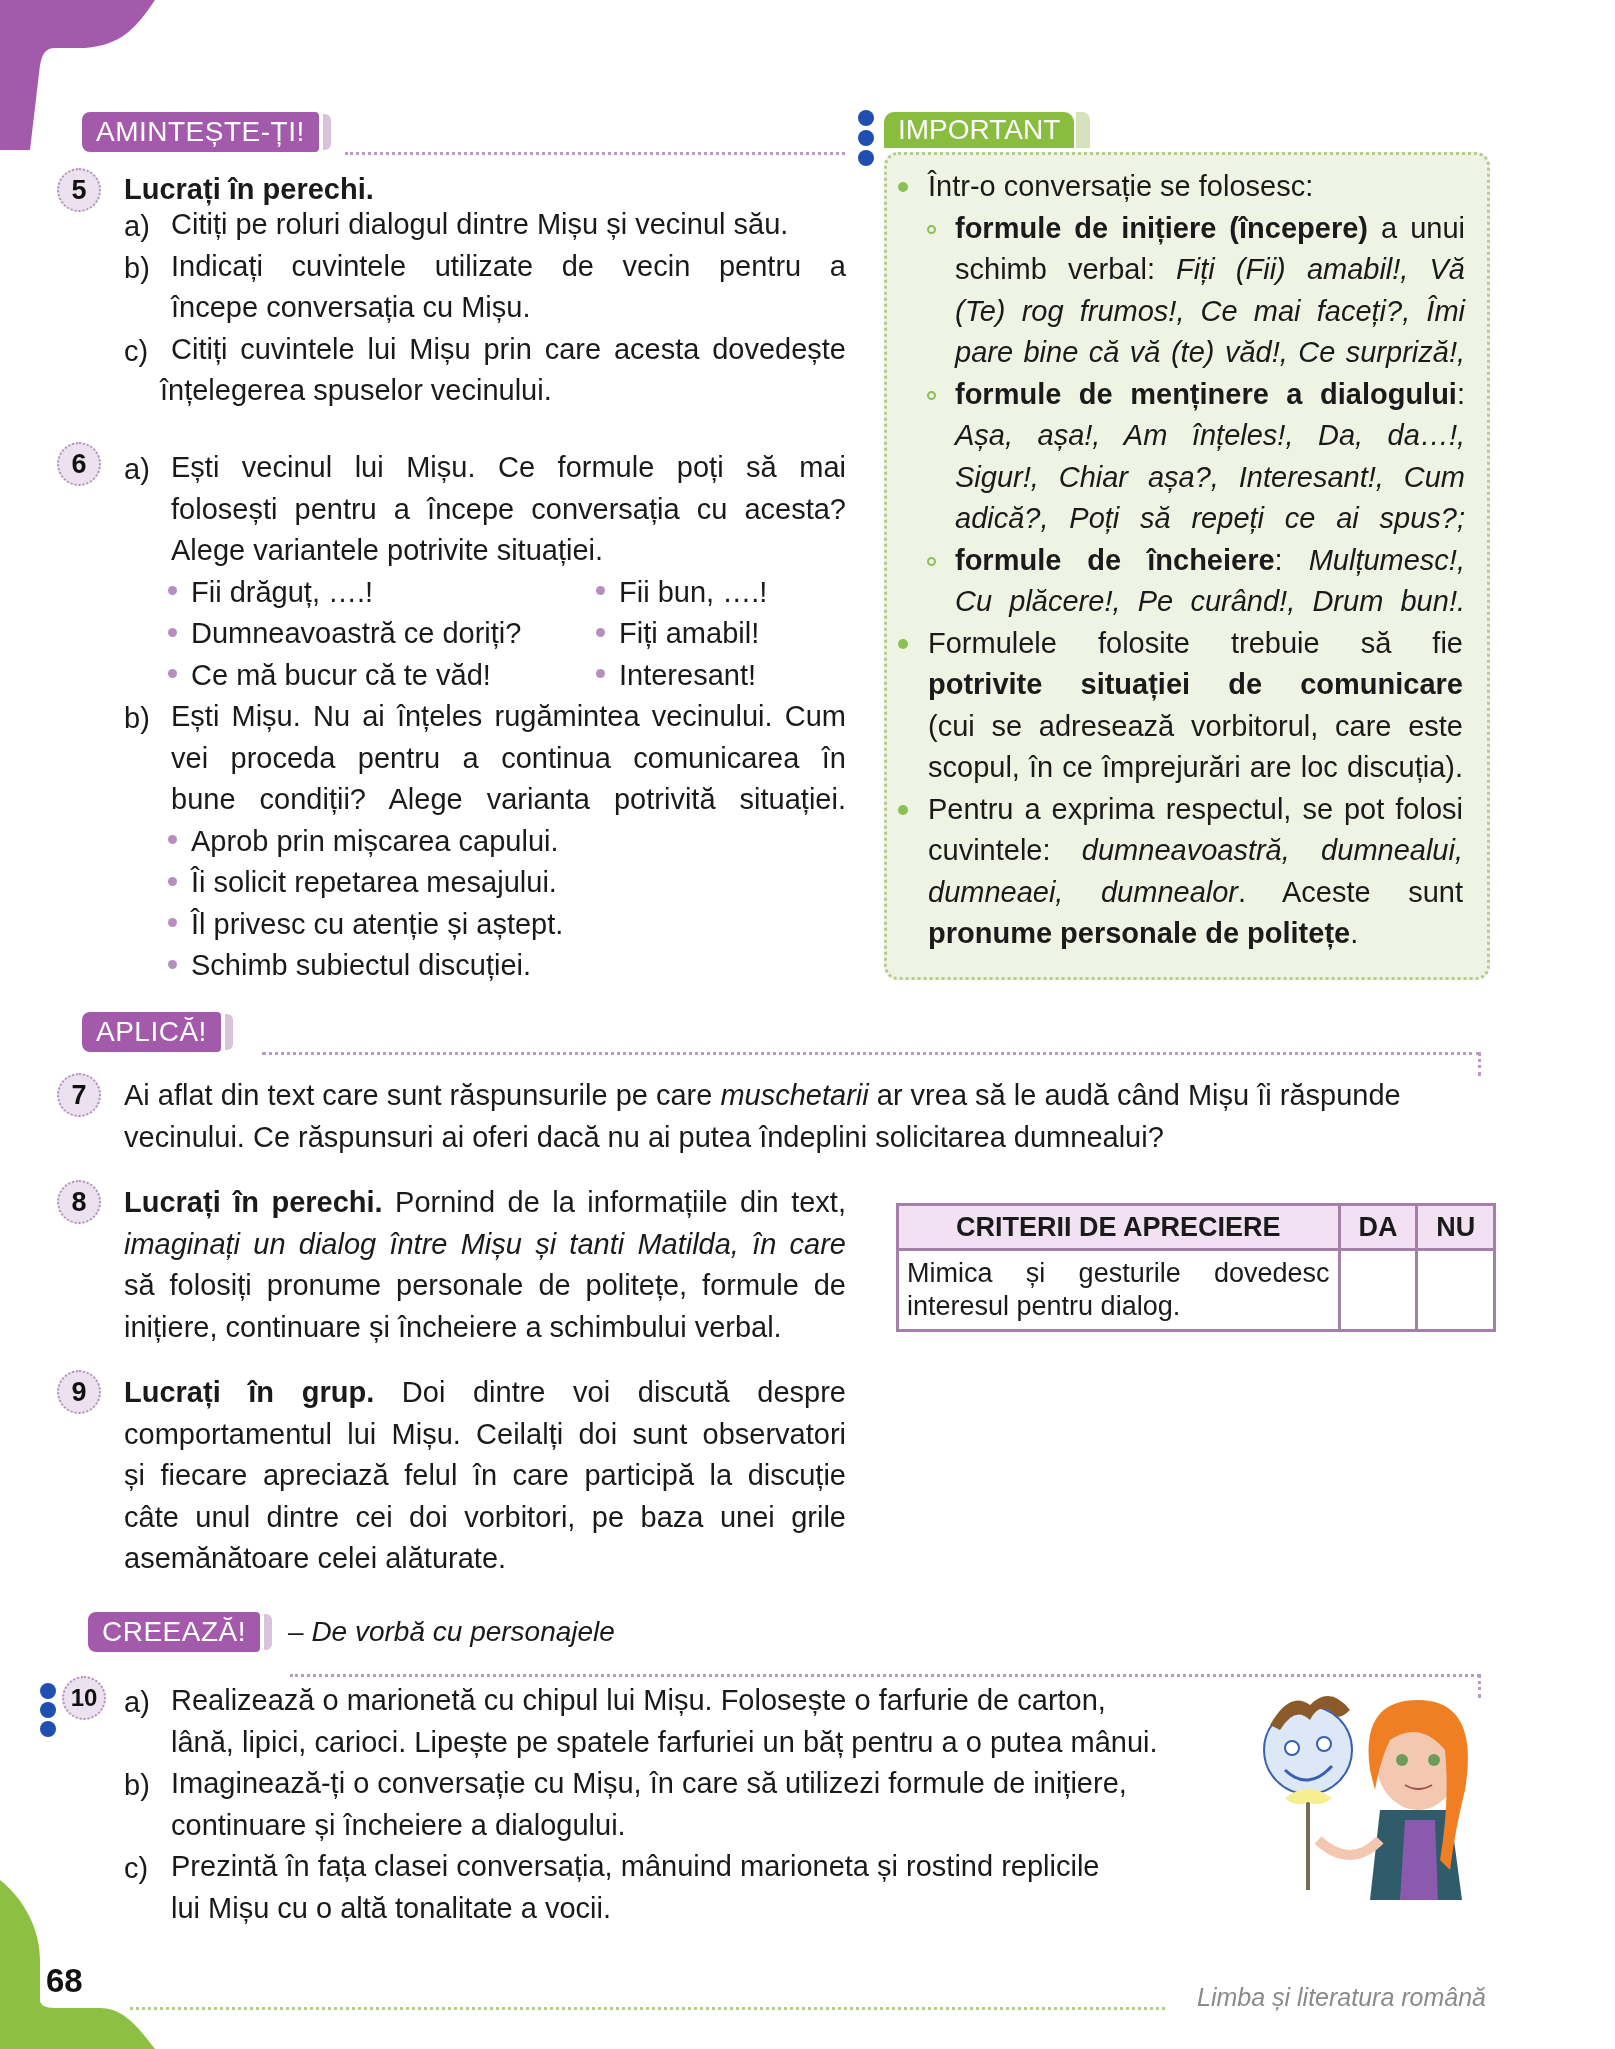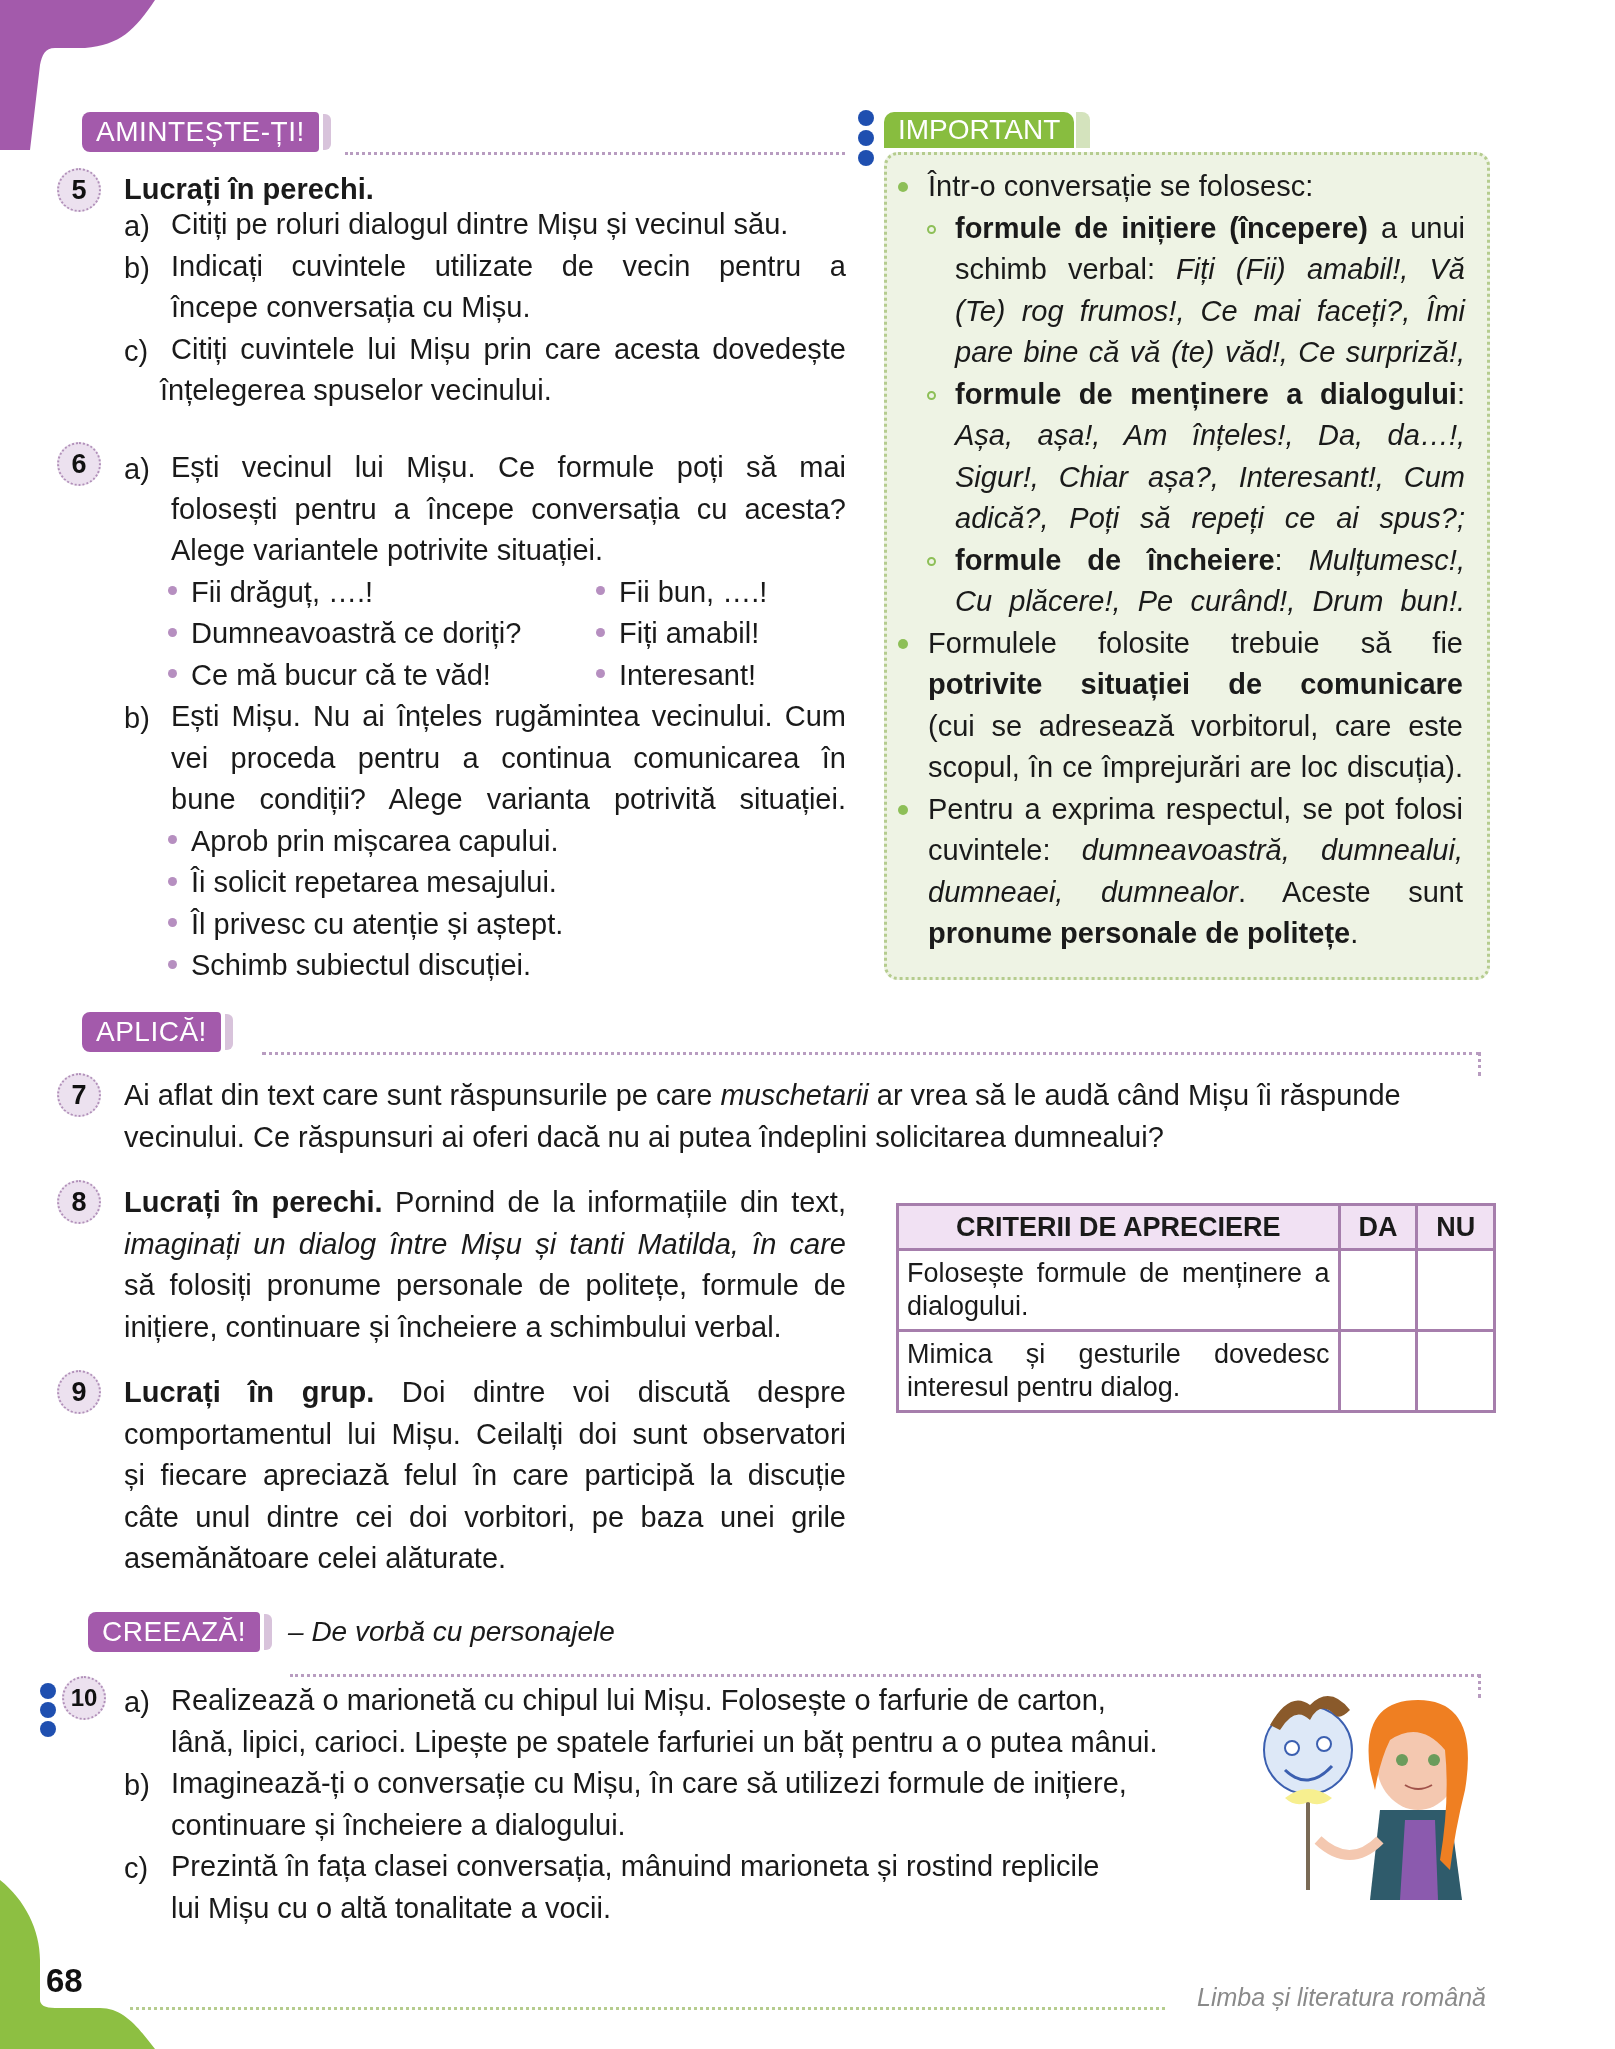--- a/index.html
+++ b/index.html
@@ -150,25 +150,20 @@
 <table class="table">
   <thead>
     <tr>
       <th style="width:440px;">CRITERII DE APRECIERE</th>
       <th style="width:60px;">DA</th>
       <th style="width:60px;">NU</th>
     </tr>
   </thead>
   <tbody id="table-body">
       <tr>
-        <td>Folosește formule de menținere a dialogului.</td>
-        <td></td>
-        <td></td>
-      </tr>
-      <tr>
         <td>Mimica și gesturile dovedesc interesul pentru dialog.</td>
         <td></td>
         <td></td>
       </tr>
     </tbody>
 </table>
 
 <div class="section-tag" style="left:88px;top:1612px;">
   <span class="tag-box">CREEAZĂ!</span>
   <span class="tag-notch"></span>

